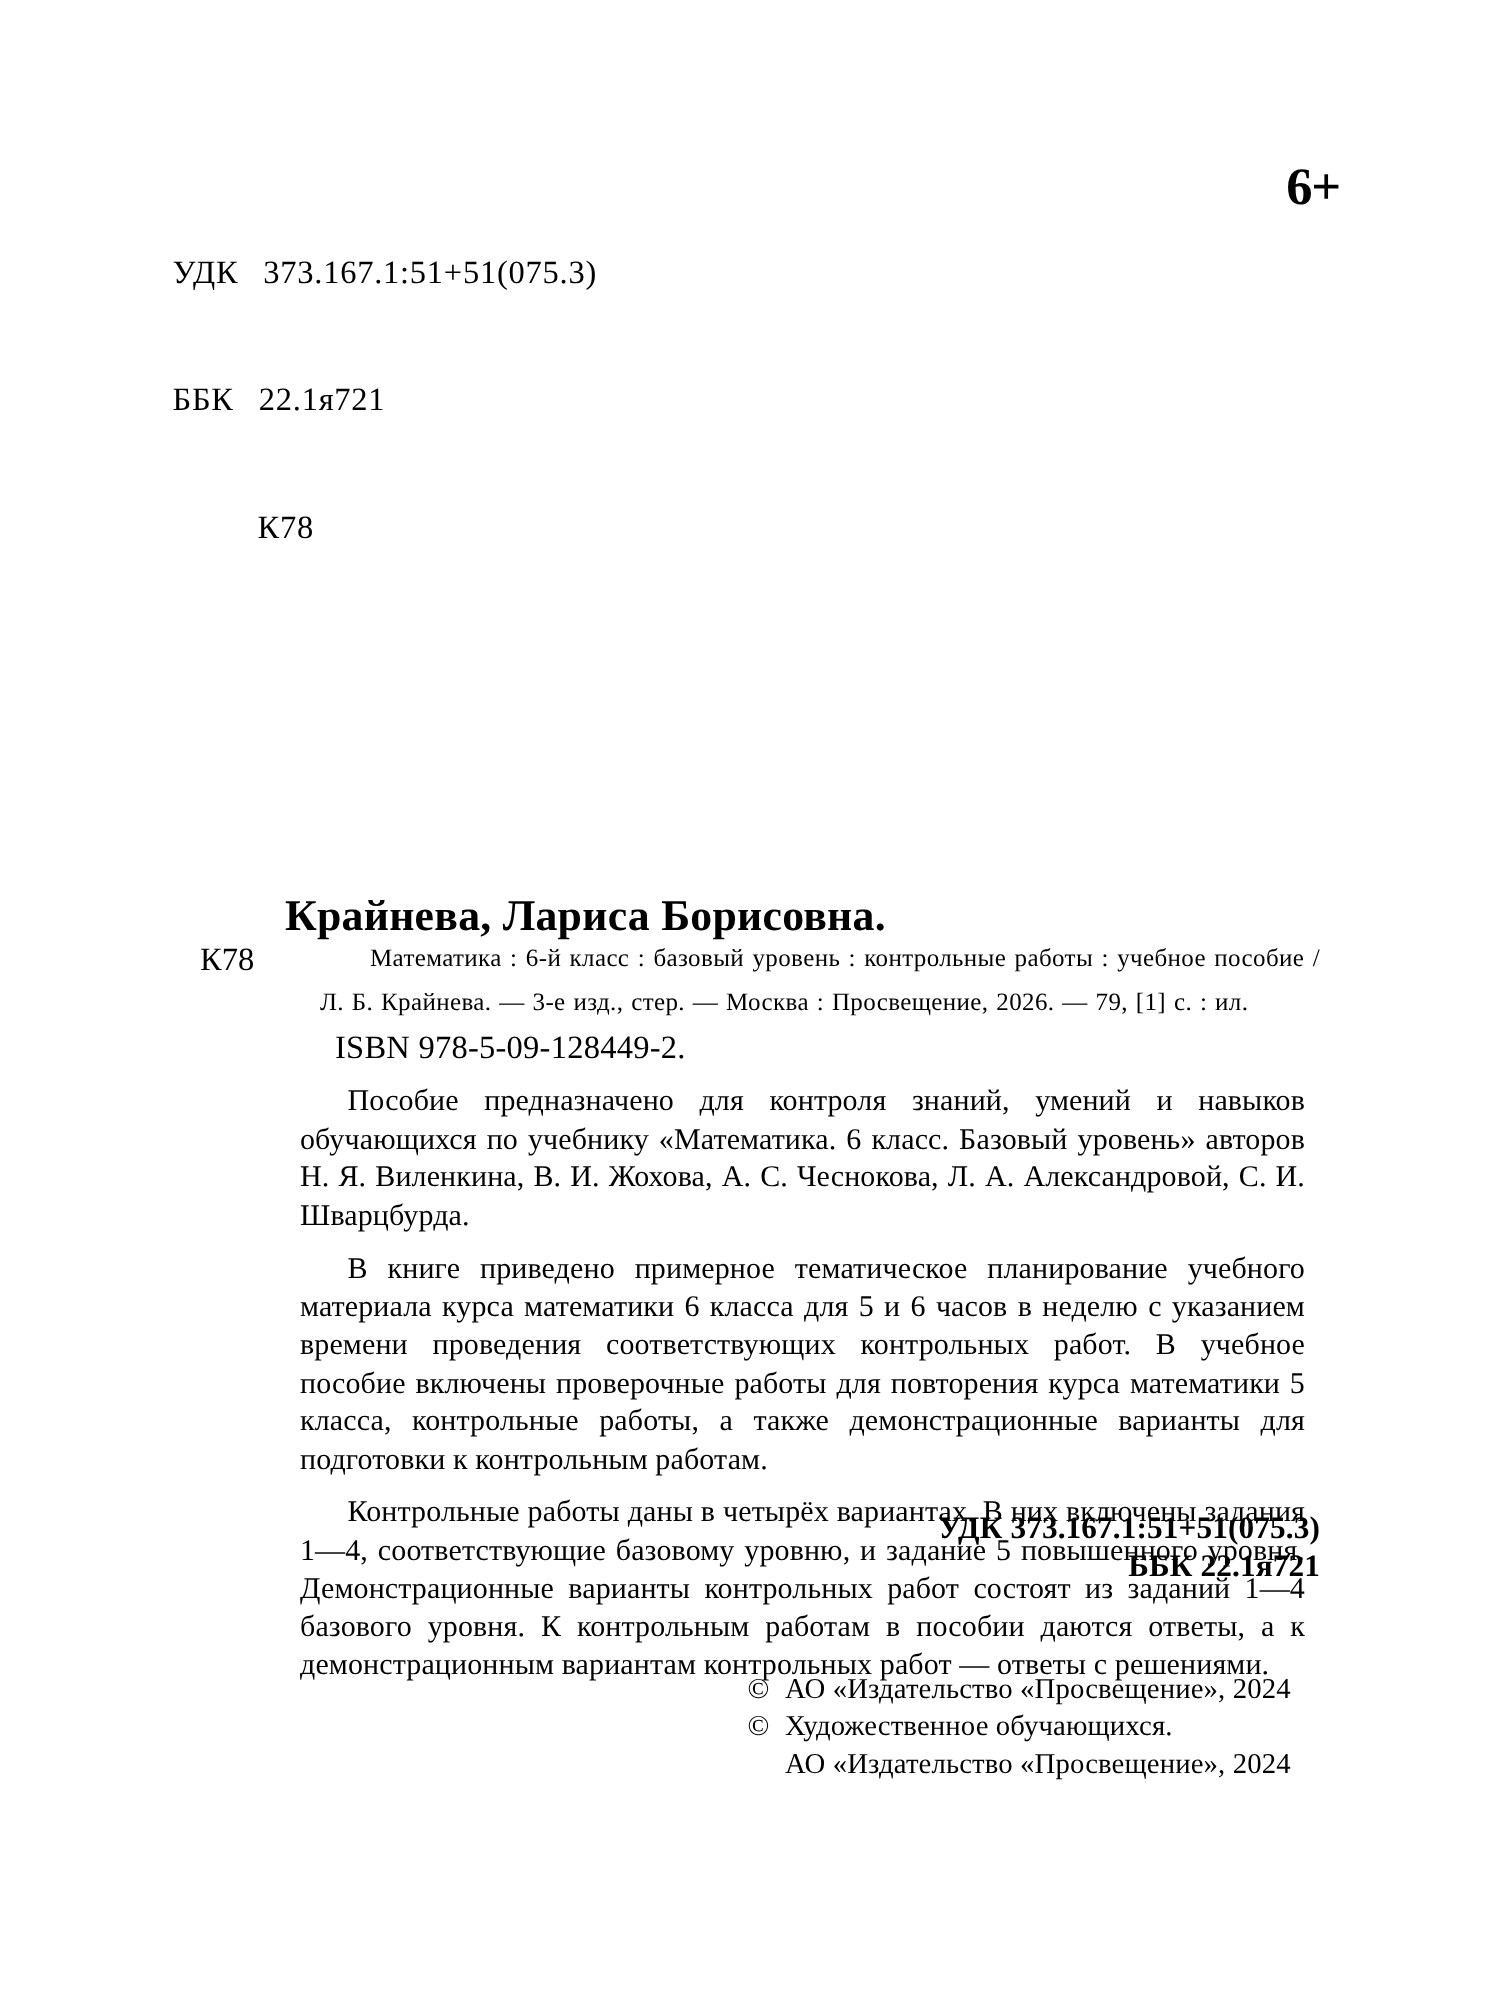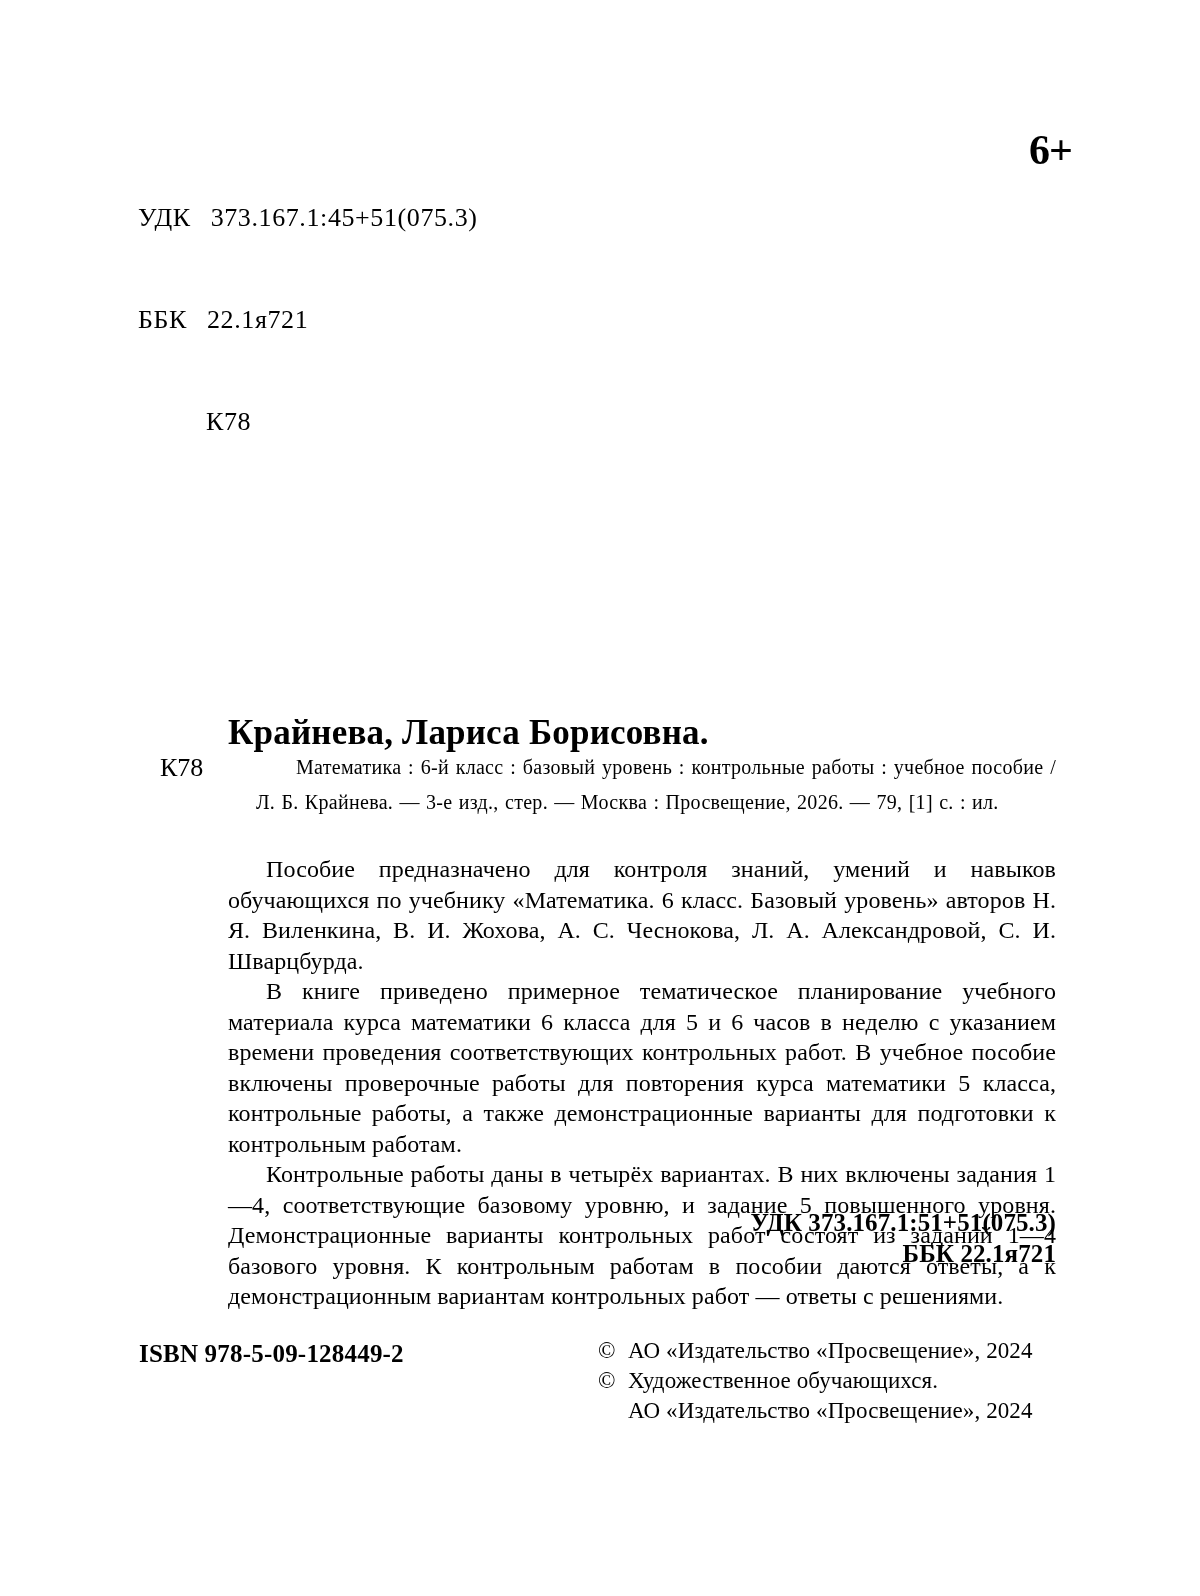--- a/index.html
+++ b/index.html
@@ -83,21 +83,21 @@
   }
 
   
   .annotation {
     position: absolute;
     left: 228px;
     top: 854px;
     width: 828px;
   }
   .annotation p {
-    margin: 0;
+    margin: 12px;
     font-size: 24px;
     line-height: 30.5px;
     text-align: justify;
     text-indent: 38px;
     letter-spacing: 0.1px;
   }
 
   
   .udk-bottom {
     position: absolute;
@@ -143,47 +143,47 @@
     left: 0;
     top: 0;
   }
 </style>
 </head>
 <body>
 
 <div class="page">
 
   <div class="udk-top">
-    <div><span class="lbl">УДК</span><span>373.167.1:45+51(075.3)</span></div>
+    <div><span class="lbl">УДК</span><span>373.167.1:51+51(075.3)</span></div>
     <div><span class="lbl">ББК</span><span>22.1я721</span></div>
     <div class="row-k78"><span>К78</span></div>
   </div>
 
   <div class="age-mark">6+</div>
 
   <div class="record">
     <div class="record-sig">К78</div>
     <div class="record-body">
       <div class="author-line">Крайнева, Лариса Борисовна.</div>
       <div class="desc">Математика : 6-й класс : базовый уровень : контрольные работы : учебное пособие / Л. Б. Крайнева. — 3-е изд., стер. — Москва : Просвещение, 2026. — 79, [1] с. : ил.</div>
+      <div class="isbn-line">ISBN 978-5-09-128449-2.</div>
     </div>
   </div>
 
   <div class="annotation">
     <p>Пособие предназначено для контроля знаний, умений и навыков обучающихся по учебнику «Математика. 6 класс. Базовый уровень» авторов Н. Я. Виленкина, В. И. Жохова, А. С. Чеснокова, Л. А. Александровой, С. И. Шварцбурда.</p>
     <p>В книге приведено примерное тематическое планирование учебного материала курса математики 6 класса для 5 и 6 часов в неделю с указанием времени проведения соответствующих контрольных работ. В учебное пособие включены проверочные работы для повторения курса математики 5 класса, контрольные работы, а также демонстрационные варианты для подготовки к контрольным работам.</p>
     <p>Контрольные работы даны в четырёх вариантах. В них включены задания 1—4, соответствующие базовому уровню, и задание 5 повышенного уровня. Демонстрационные варианты контрольных работ состоят из заданий 1—4 базового уровня. К контрольным работам в пособии даются ответы, а к демонстрационным вариантам контрольных работ — ответы с решениями.</p>
   </div>
 
   <div class="udk-bottom">
     <div>УДК 373.167.1:51+51(075.3)</div>
     <div>ББК 22.1я721</div>
   </div>
 
-  <div class="footer-isbn">ISBN 978-5-09-128449-2</div>
 
   <div class="copyright">
     <div class="cline">
       <span class="cmark">©</span>
       <span>АО «Издательство «Просвещение», 2024</span>
     </div>
     <div class="cline">
       <span class="cmark">©</span>
       <span>Художественное обучающихся.</span>
     </div>

